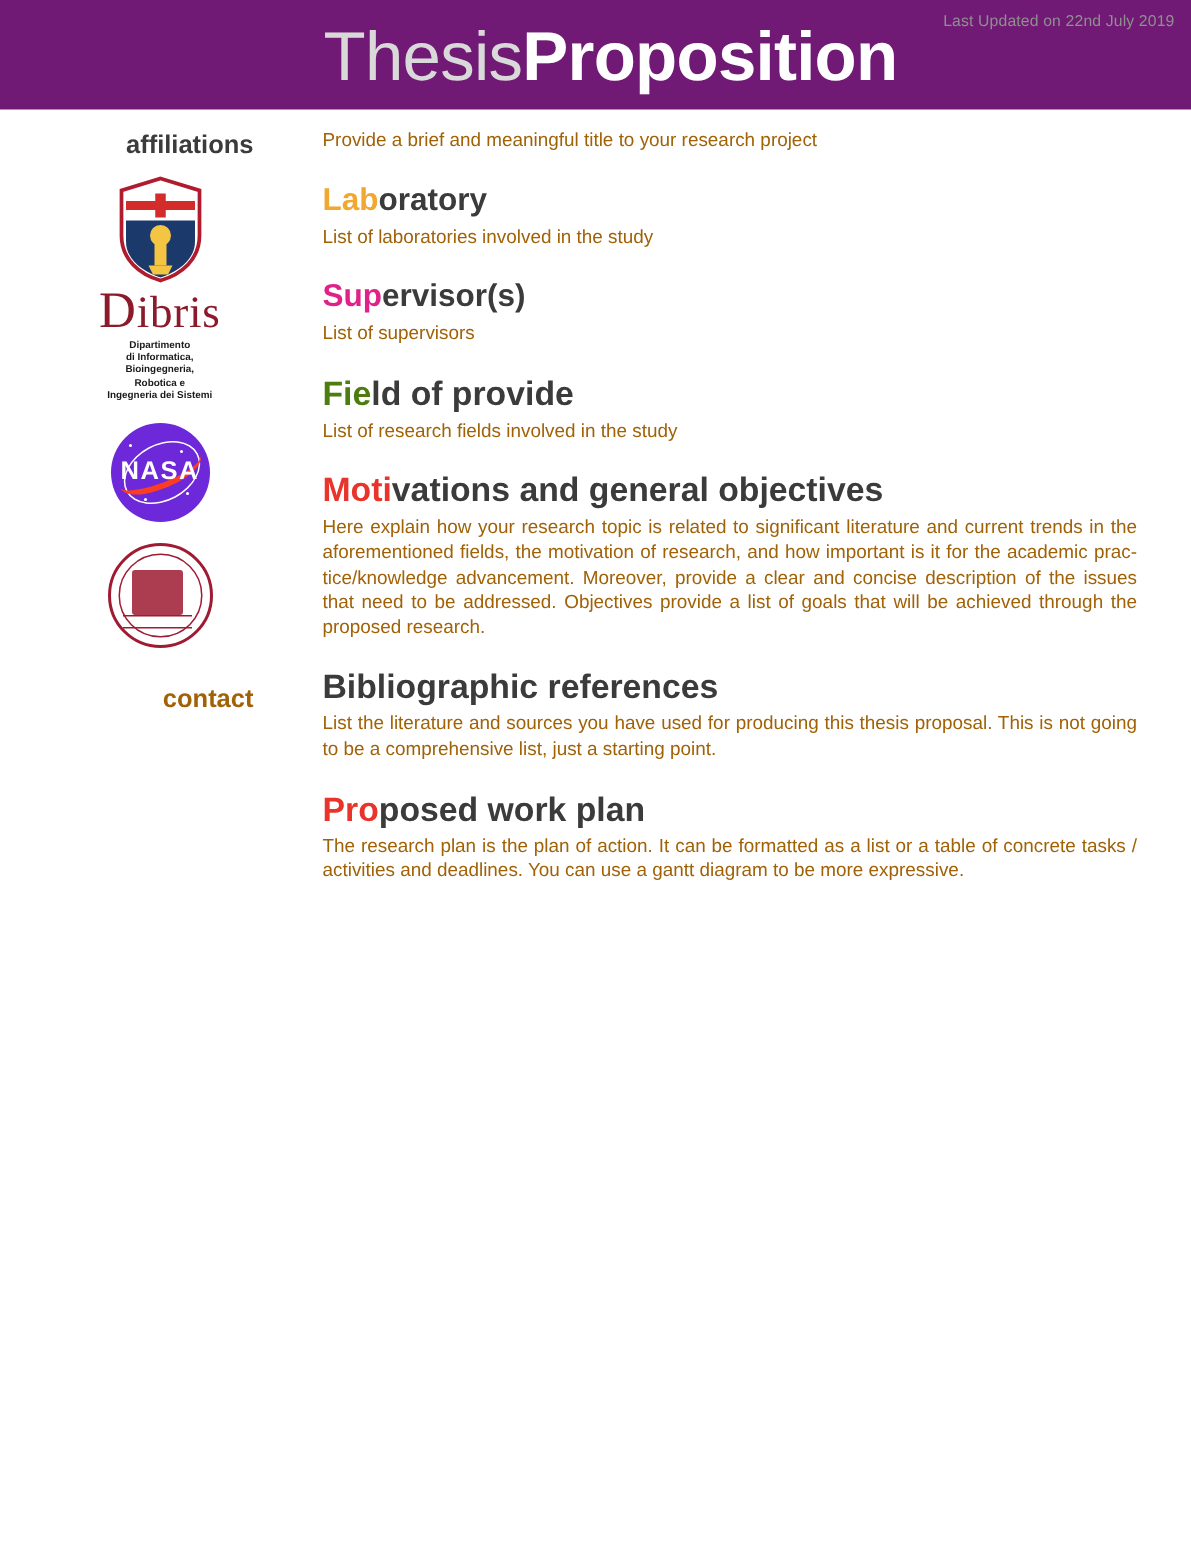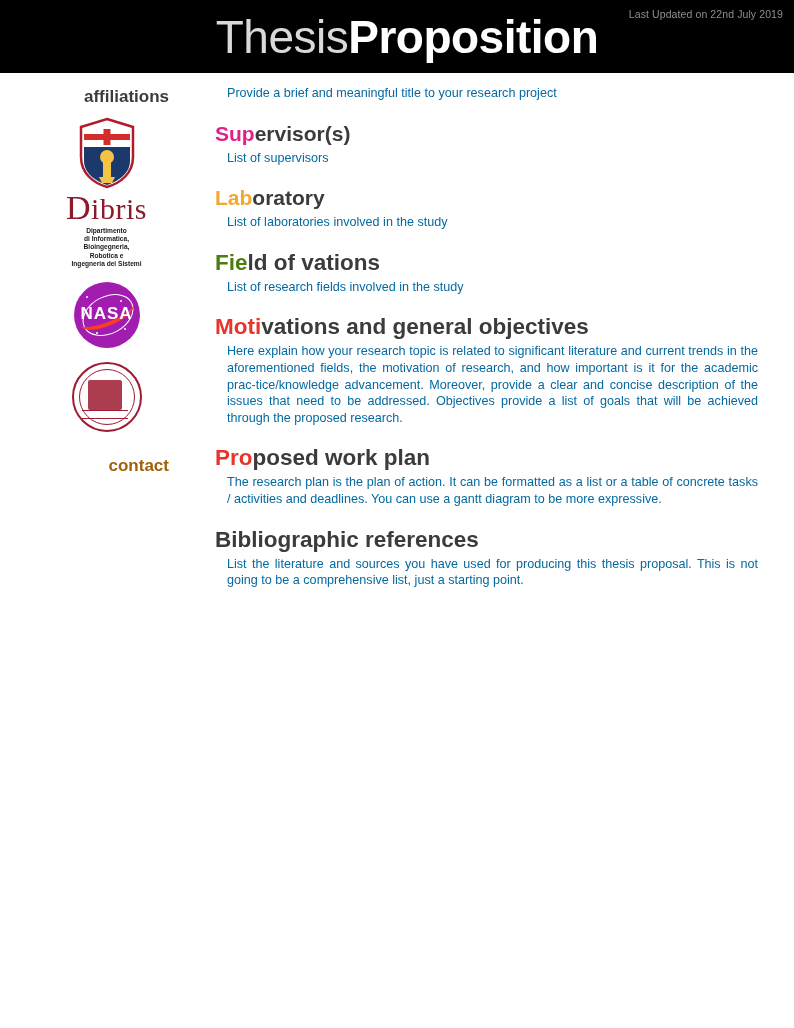--- a/index.html
+++ b/index.html
@@ -12,21 +12,21 @@
     background: #ffffff;
     font-family: "Liberation Sans", sans-serif;
     color: #3b3b3b;
     overflow: hidden;
   }
 
   
   .header {
     position: relative;
     height: 73px;
-    background: #000000;
+    background: #701a75;
     color: #ffffff;
     display: flex;
     align-items: center;
     justify-content: center;
   }
   .header-title {
     font-size: 46px;
     line-height: 46px;
     letter-spacing: -0.5px;
     white-space: nowrap;
@@ -104,21 +104,21 @@
     color: #1a1a1a;
     text-align: center;
     width: 96px;
   }
 
   
   .logo-nasa {
     width: 66px;
     height: 66px;
     border-radius: 50%;
-    background: #a21caf;
+    background: #6d28d9;
     margin-top: 14px;
     position: relative;
     overflow: hidden;
   }
   .nasa-text {
     position: absolute;
     left: 0; right: 0;
     top: 22px;
     text-align: center;
     color: #ffffff;
@@ -211,22 +211,22 @@
     font-size: 21px;
     font-weight: 700;
     color: #3b3b3b;
     margin: 0 0 2px 0;
     line-height: 28px;
   }
   .sec-title .hl {  }
   .sec-body {
     font-size: 12.6px;
     line-height: 16.6px;
-    color: #0369a1;
-    margin: 0 0 18px 12px;
+    color: #a16207;
+    margin: 0 0 18px 0;
     text-align: justify;
   }
   .sec-block { margin-bottom: 2px; }
   .sec-title.big { font-size: 22.5px; }
 </style>
 </head>
 <body>
 
 <div class="header">
   <div class="header-title">
@@ -290,54 +290,54 @@
   </aside>
 
   <main class="main">
 
     <section class="sec-block">
       <p class="sec-body">Provide a brief and meaningful title to your research project</p>
     </section>
 
     <section class="sec-block">
       <h2 class="sec-title">
+        <span class="hl" style="color:#f0a830;">Lab</span><span>oratory</span>
+      </h2>
+      <p class="sec-body">List of laboratories involved in the study</p>
+    </section>
+
+    <section class="sec-block">
+      <h2 class="sec-title">
         <span class="hl" style="color:#e0218a;">Sup</span><span>ervisor(s)</span>
       </h2>
       <p class="sec-body">List of supervisors</p>
     </section>
 
     <section class="sec-block">
-      <h2 class="sec-title">
-        <span class="hl" style="color:#f0a830;">Lab</span><span>oratory</span>
-      </h2>
-      <p class="sec-body">List of laboratories involved in the study</p>
-    </section>
-
-    <section class="sec-block">
       <h2 class="sec-title big">
-        <span class="hl" style="color:#4d7c0f;">Fie</span><span>ld of vations</span>
+        <span class="hl" style="color:#4d7c0f;">Fie</span><span>ld of provide</span>
       </h2>
       <p class="sec-body">List of research fields involved in the study</p>
     </section>
 
     <section class="sec-block">
       <h2 class="sec-title big">
         <span class="hl" style="color:#e8342a;">Moti</span><span>vations and general objectives</span>
       </h2>
       <p class="sec-body">Here explain how your research topic is related to significant literature and current trends in the aforementioned fields, the motivation of research, and how important is it for the academic prac-tice/knowledge advancement. Moreover, provide a clear and concise description of the issues that need to be addressed. Objectives provide a list of goals that will be achieved through the proposed research.</p>
     </section>
 
     <section class="sec-block">
       <h2 class="sec-title big">
+        <span class="hl" style="color:#3b3b3b;"></span><span>Bibliographic references</span>
+      </h2>
+      <p class="sec-body">List the literature and sources you have used for producing this thesis proposal. This is not going to be a comprehensive list, just a starting point.</p>
+    </section>
+
+    <section class="sec-block">
+      <h2 class="sec-title big">
         <span class="hl" style="color:#e8342a;">Pro</span><span>posed work plan</span>
       </h2>
       <p class="sec-body">The research plan is the plan of action. It can be formatted as a list or a table of concrete tasks / activities and deadlines. You can use a gantt diagram to be more expressive.</p>
-    </section>
-
-    <section class="sec-block">
-      <h2 class="sec-title big">
-        <span class="hl" style="color:#3b3b3b;"></span><span>Bibliographic references</span>
-      </h2>
-      <p class="sec-body">List the literature and sources you have used for producing this thesis proposal. This is not going to be a comprehensive list, just a starting point.</p>
     </section>
 
   </main>
 </div>
 
 </body></html>

